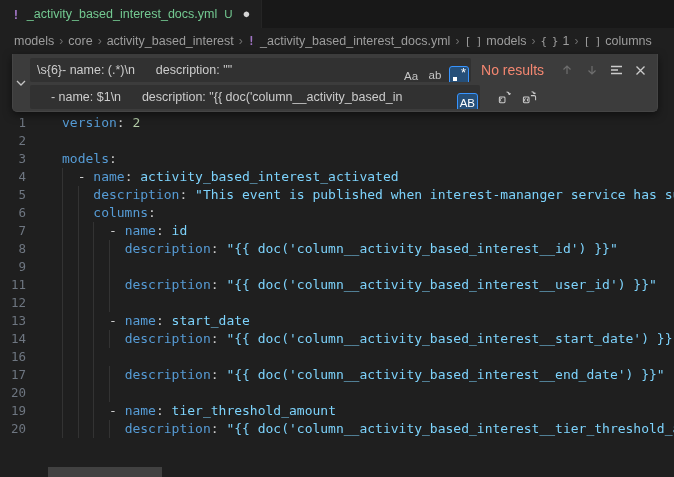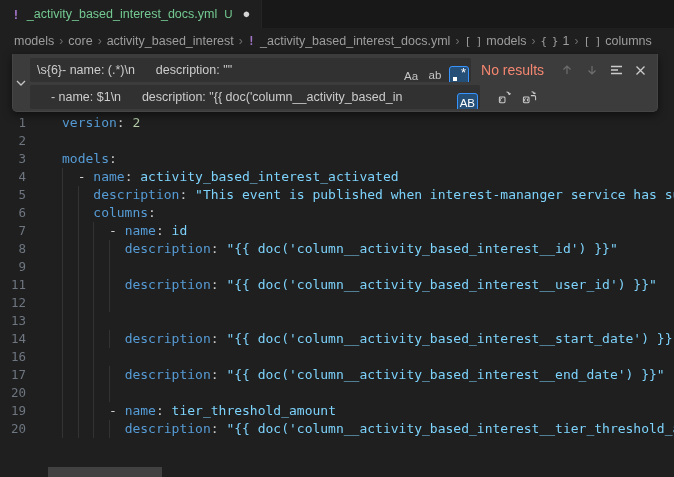--- a/index.html
+++ b/index.html
@@ -110,21 +110,21 @@
         <div class="line"><span class="gutter">2</span><span class="code"></span></div>
         <div class="line"><span class="gutter">3</span><span class="code"><span class="tk-k">models</span><span class="tk-p">:</span></span></div>
         <div class="line"><span class="gutter">4</span><span class="guide" style="left: 62px;"></span><span class="code"><span class="tk-p">  - </span><span class="tk-k">name</span><span class="tk-p">: </span><span class="tk-s">activity_based_interest_activated</span></span></div>
         <div class="line"><span class="gutter">5</span><span class="guide" style="left: 62px;"></span><span class="guide" style="left: 78px;"></span><span class="code"><span class="tk-p">    </span><span class="tk-k">description</span><span class="tk-p">: </span><span class="tk-s">"This event is published when interest-mananger service has successfully</span></span></div>
         <div class="line"><span class="gutter">6</span><span class="guide" style="left: 62px;"></span><span class="guide" style="left: 78px;"></span><span class="code"><span class="tk-p">    </span><span class="tk-k">columns</span><span class="tk-p">:</span></span></div>
         <div class="line"><span class="gutter">7</span><span class="guide" style="left: 62px;"></span><span class="guide" style="left: 78px;"></span><span class="guide" style="left: 93px;"></span><span class="code"><span class="tk-p">      - </span><span class="tk-k">name</span><span class="tk-p">: </span><span class="tk-s">id</span></span></div>
         <div class="line"><span class="gutter">8</span><span class="guide" style="left: 62px;"></span><span class="guide" style="left: 78px;"></span><span class="guide" style="left: 93px;"></span><span class="guide" style="left: 109px;"></span><span class="code"><span class="tk-p">        </span><span class="tk-k">description</span><span class="tk-p">: </span><span class="tk-s">"{{ doc('column__activity_based_interest__id') }}"</span></span></div>
         <div class="line"><span class="gutter">9</span><span class="guide" style="left: 62px;"></span><span class="guide" style="left: 78px;"></span><span class="guide" style="left: 93px;"></span><span class="guide" style="left: 109px;"></span><span class="code"></span></div>
         <div class="line"><span class="gutter">11</span><span class="guide" style="left: 62px;"></span><span class="guide" style="left: 78px;"></span><span class="guide" style="left: 93px;"></span><span class="guide" style="left: 109px;"></span><span class="code"><span class="tk-p">        </span><span class="tk-k">description</span><span class="tk-p">: </span><span class="tk-s">"{{ doc('column__activity_based_interest__user_id') }}"</span></span></div>
         <div class="line"><span class="gutter">12</span><span class="guide" style="left: 62px;"></span><span class="guide" style="left: 78px;"></span><span class="guide" style="left: 93px;"></span><span class="guide" style="left: 109px;"></span><span class="code"></span></div>
-        <div class="line"><span class="gutter">13</span><span class="guide" style="left: 62px;"></span><span class="guide" style="left: 78px;"></span><span class="guide" style="left: 93px;"></span></div>
+        <div class="line"><span class="gutter">13</span><span class="guide" style="left: 62px;"></span><span class="guide" style="left: 78px;"></span><span class="guide" style="left: 93px;"></span><span class="code"><span class="tk-p">      - </span><span class="tk-k">name</span><span class="tk-p">: </span><span class="tk-s">start_date</span></span></div>
         <div class="line"><span class="gutter">14</span><span class="guide" style="left: 62px;"></span><span class="guide" style="left: 78px;"></span><span class="guide" style="left: 93px;"></span><span class="guide" style="left: 109px;"></span><span class="code"><span class="tk-p">        </span><span class="tk-k">description</span><span class="tk-p">: </span><span class="tk-s">"{{ doc('column__activity_based_interest__start_date') }}"</span></span></div>
         <div class="line"><span class="gutter">16</span><span class="guide" style="left: 62px;"></span><span class="guide" style="left: 78px;"></span><span class="guide" style="left: 93px;"></span></div>
         <div class="line"><span class="gutter">17</span><span class="guide" style="left: 62px;"></span><span class="guide" style="left: 78px;"></span><span class="guide" style="left: 93px;"></span><span class="guide" style="left: 109px;"></span><span class="code"><span class="tk-p">        </span><span class="tk-k">description</span><span class="tk-p">: </span><span class="tk-s">"{{ doc('column__activity_based_interest__end_date') }}"</span></span></div>
         <div class="line"><span class="gutter">20</span><span class="guide" style="left: 62px;"></span><span class="guide" style="left: 78px;"></span><span class="guide" style="left: 93px;"></span><span class="guide" style="left: 109px;"></span><span class="code"></span></div>
         <div class="line"><span class="gutter">19</span><span class="guide" style="left: 62px;"></span><span class="guide" style="left: 78px;"></span><span class="guide" style="left: 93px;"></span><span class="code"><span class="tk-p">      - </span><span class="tk-k">name</span><span class="tk-p">: </span><span class="tk-s">tier_threshold_amount</span></span></div>
         <div class="line"><span class="gutter">20</span><span class="guide" style="left: 62px;"></span><span class="guide" style="left: 78px;"></span><span class="guide" style="left: 93px;"></span><span class="guide" style="left: 109px;"></span><span class="code"><span class="tk-p">        </span><span class="tk-k">description</span><span class="tk-p">: </span><span class="tk-s">"{{ doc('column__activity_based_interest__tier_threshold_amount') }}"</span></span></div>
       </div>
     <div class="hscroll"></div>
   </div>
 

